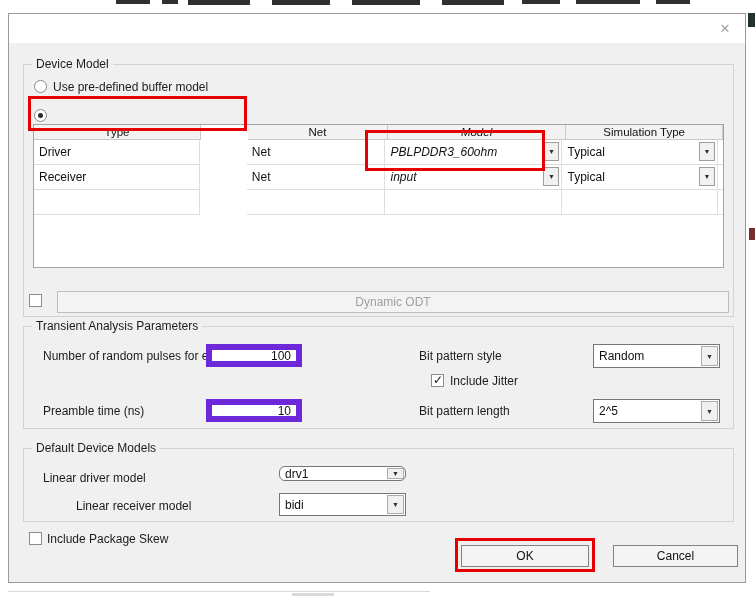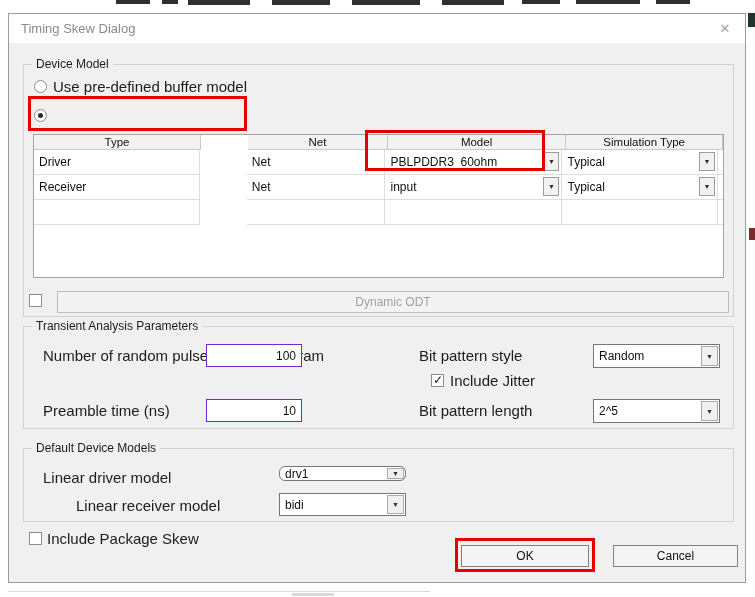--- a/index.html
+++ b/index.html
@@ -16,53 +16,53 @@
             background:#f0f0f0; border:1px solid #9a9a9a; }
   .titlebar { position:absolute; left:0; top:0; width:100%; height:29px; background:#ffffff; }
   .title-text { position:absolute; left:12px; top:0; line-height:29px; font-size:13px; color:#8a8a8a; white-space:nowrap; }
   .close-btn { position:absolute; right:8px; top:0; width:24px; height:29px; text-align:center;
                line-height:29px; font-size:13px; color:#a3a3a3; cursor:default; }
 
   .group { position:absolute; border:1px solid #d2d2d2; }
   .group-label { position:absolute; top:-8px; left:8px; background:#f0f0f0; padding:0 4px;
                  font-size:12px; color:#1c1c1c; line-height:15px; white-space:nowrap; }
 
-  .lbl { position:absolute; font-size:15px; color:#1c1c1c; line-height:14px; white-space:nowrap; }
+  .lbl { position:absolute; font-size:12px; color:#1c1c1c; line-height:14px; white-space:nowrap; }
 
   .radio { position:absolute; width:13px; height:13px; border:1px solid #8a8a8a; border-radius:50%; background:#fff; }
   .radio.selected::after { content:""; position:absolute; left:3px; top:3px; width:5px; height:5px;
                            border-radius:50%; background:#2b2b2b; }
 
   .checkbox { position:absolute; width:13px; height:13px; border:1px solid #8c8c8c; background:#fff; }
   .checkbox .mark { position:absolute; left:1px; top:-2px; font-size:12px; color:#1c1c1c; line-height:14px; }
 
   .annotation { position:absolute; border:3px solid #e60000; pointer-events:none; }
 
   
   .tbl { position:absolute; background:#ffffff; border:1px solid #a3a3a3; overflow:hidden; }
   .tbl-head { display:flex; height:15px; }
   .th { border-right:1px solid #c9c9c9; border-bottom:1px solid #c9c9c9; background:#f2f2f2;
         font-size:11.5px; color:#111; text-align:center; line-height:14px; overflow:hidden; }
   .tbl-row { display:flex; height:25px; }
   .td { border-right:1px solid #dedede; border-bottom:1px solid #dedede; font-size:12px; color:#111;
         padding:5px 0 0 5px; position:relative; overflow:hidden; }
-  .w1{width:177px;} .w2{width:148px;margin-left:47px;} .w3{width:189px;} .w4{width:166px;} .wf{flex:1; border-right:none;}
+  .w1{width:177px;} .w2{width:148px;margin-left:47px;} .w3{width:189px;font-style:italic;} .w4{width:166px;} .wf{flex:1; border-right:none;}
 
   .cell-arrow { position:absolute; right:2px; top:2px; width:16px; height:19px;
                 border:1px solid #9d9d9d; background:#f1f1f1; display:flex;
                 align-items:center; justify-content:center; font-size:7px; color:#303030; }
 
   
   .combo { position:absolute; border:1px solid #767676; background:#fff; }
   .combo .txt { position:absolute; left:5px; top:50%; transform:translateY(-50%); font-size:12px; color:#111; white-space:nowrap; }
   .combo .arrow { position:absolute; right:1px; top:1px; bottom:1px; width:17px; background:#f0f0f0;
                   border:1px solid #ababab; display:flex; align-items:center; justify-content:center;
                   font-size:7px; color:#303030; }
 
-  .tinput { position:absolute; border:1px solid #6d28d9; background:#fff; font-size:12px; color:#111;
+  .tinput { position:absolute; border:6px solid #6d28d9; background:#fff; font-size:12px; color:#111;
             text-align:right; padding-right:5px; font-family:"Liberation Sans", sans-serif; }
 
   .btn { position:absolute; border:1px solid #828282; background:#f4f4f4; font-size:12px; color:#111;
          text-align:center; line-height:20px; }
   .btn.disabled { border:1px solid #bdbdbd; color:#9f9f9f; background:#f3f3f3; }
 </style>
 </head>
 <body>
 
 <div class="stage">
@@ -77,34 +77,33 @@
   <div class="artifact" style="left:576px;top:0;width:64px;height:4px;"></div>
   <div class="artifact" style="left:656px;top:0;width:34px;height:4px;"></div>
   <div class="artifact" style="left:748px;top:13px;width:7px;height:14px;background:#20332e;"></div>
   <div class="artifact" style="left:749px;top:228px;width:6px;height:12px;background:#7a2d2d;"></div>
   <div class="artifact light" style="left:8px;top:591px;width:422px;height:1px;"></div>
   <div class="artifact light" style="left:292px;top:593px;width:42px;height:3px;"></div>
 
   <div class="dialog">
 
     <div class="titlebar">
-      <span class="title-text">Timing Skew Dialog</span>
       <span class="close-btn">✕</span>
     </div>
 
     <div class="group" style="left:14px;top:50px;width:711px;height:253px;">
       <span class="group-label">Device Model</span>
     </div>
 
     <span class="radio" style="left:25px;top:66px;"></span>
     <span class="lbl" style="left:44px;top:66px;">Use pre-defined buffer model</span>
 
     <span class="radio selected" style="left:25px;top:95px;"></span>
 
-    <div class="tbl" style="left:24px;top:120px;width:691px;height:144px;">
+    <div class="tbl" style="left:24px;top:110px;width:691px;height:144px;">
       <div class="tbl-head">
         <div class="th w1">Type</div>
         <div class="th w2">Net</div>
         <div class="th w3">Model</div>
         <div class="th w4">Simulation Type</div>
         <div class="th wf"></div>
       </div>
 
       <div class="tbl-row">
         <div class="td w1">Driver</div>

